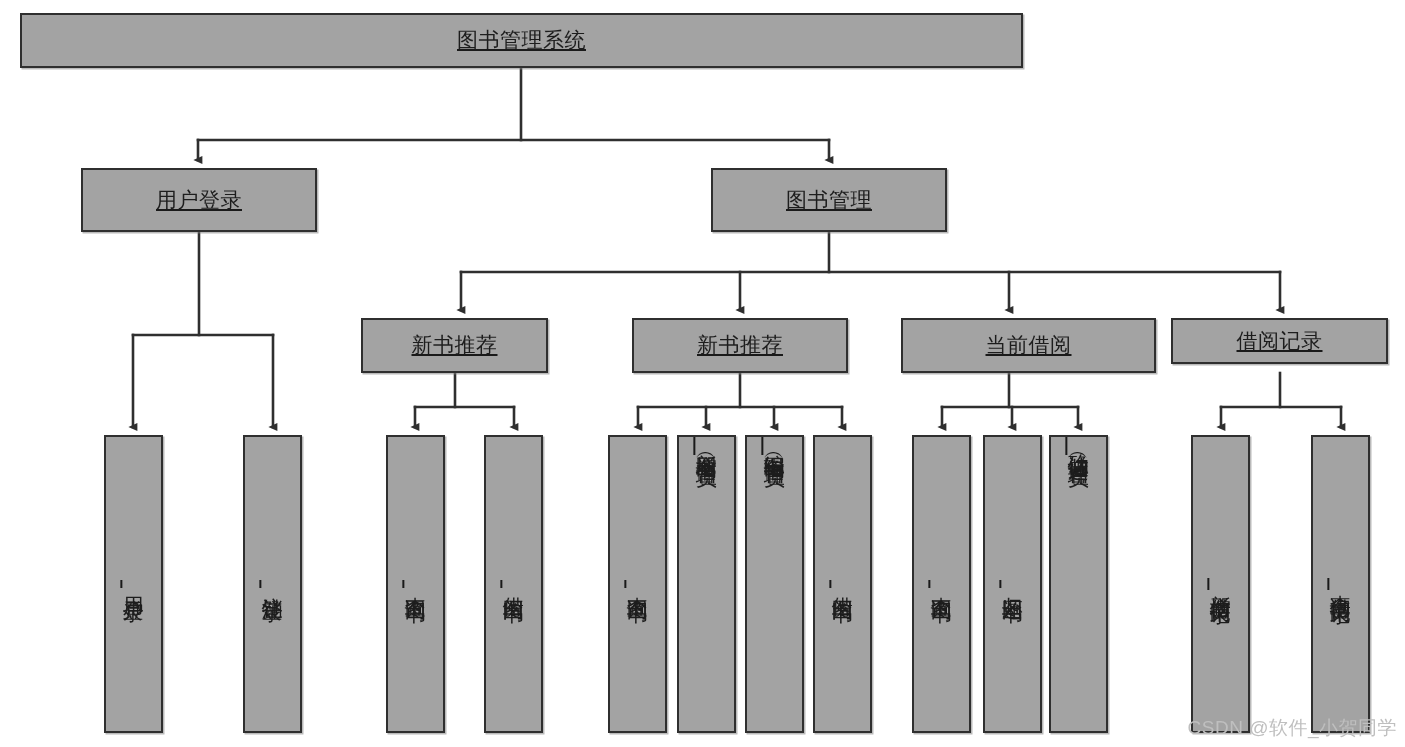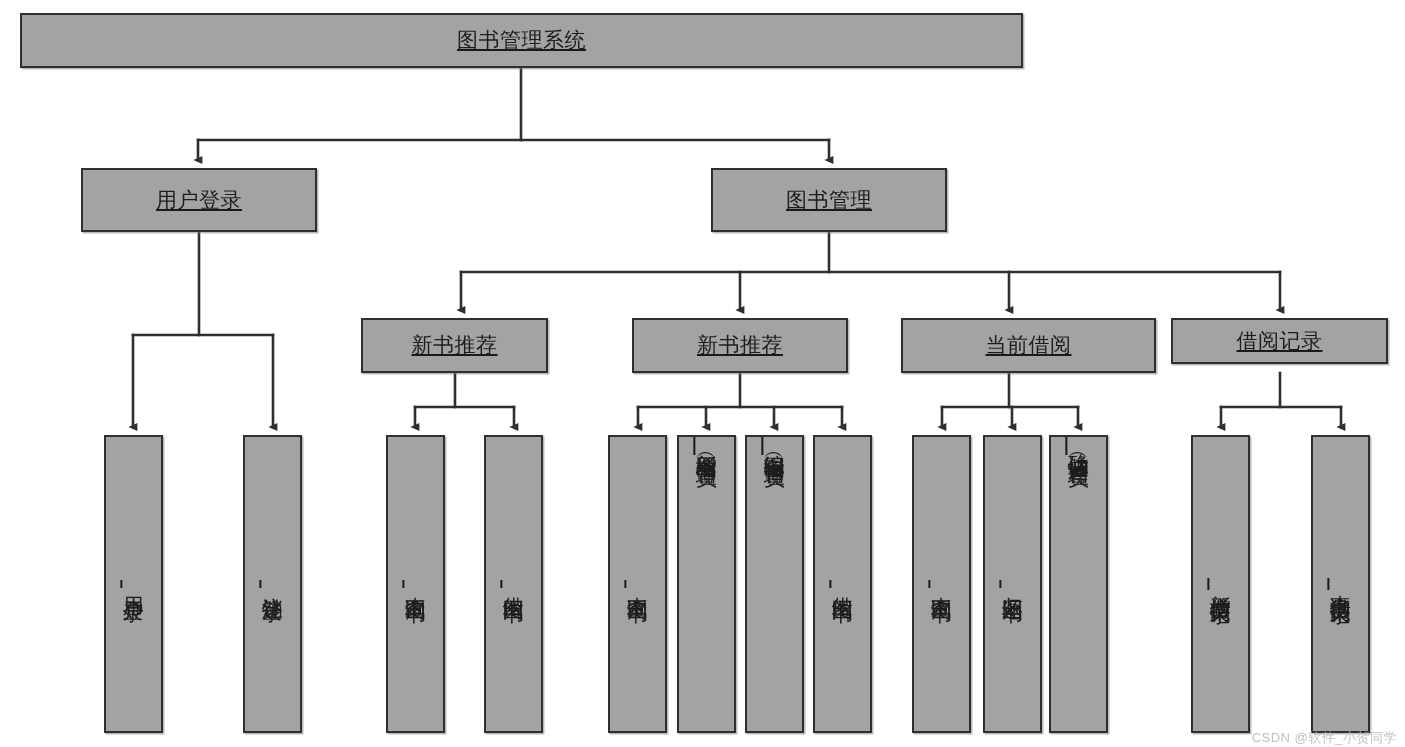--- a/index.html
+++ b/index.html
@@ -57,22 +57,22 @@
     letter-spacing: 2px;
     white-space: normal;
     max-height: 100%;
   }
   .node.vertical.centered {
     align-items: center;
   }
   .watermark {
     position: absolute;
     right: 8px;
-    bottom: 0;
-    font-size: 13px;
+    bottom: 6px;
+    font-size: 19px;
     color: #bfbfbf;
     letter-spacing: 0.5px;
     white-space: nowrap;
   }
 </style>
 </head>
 <body>
 
 <div id="canvas">
 

